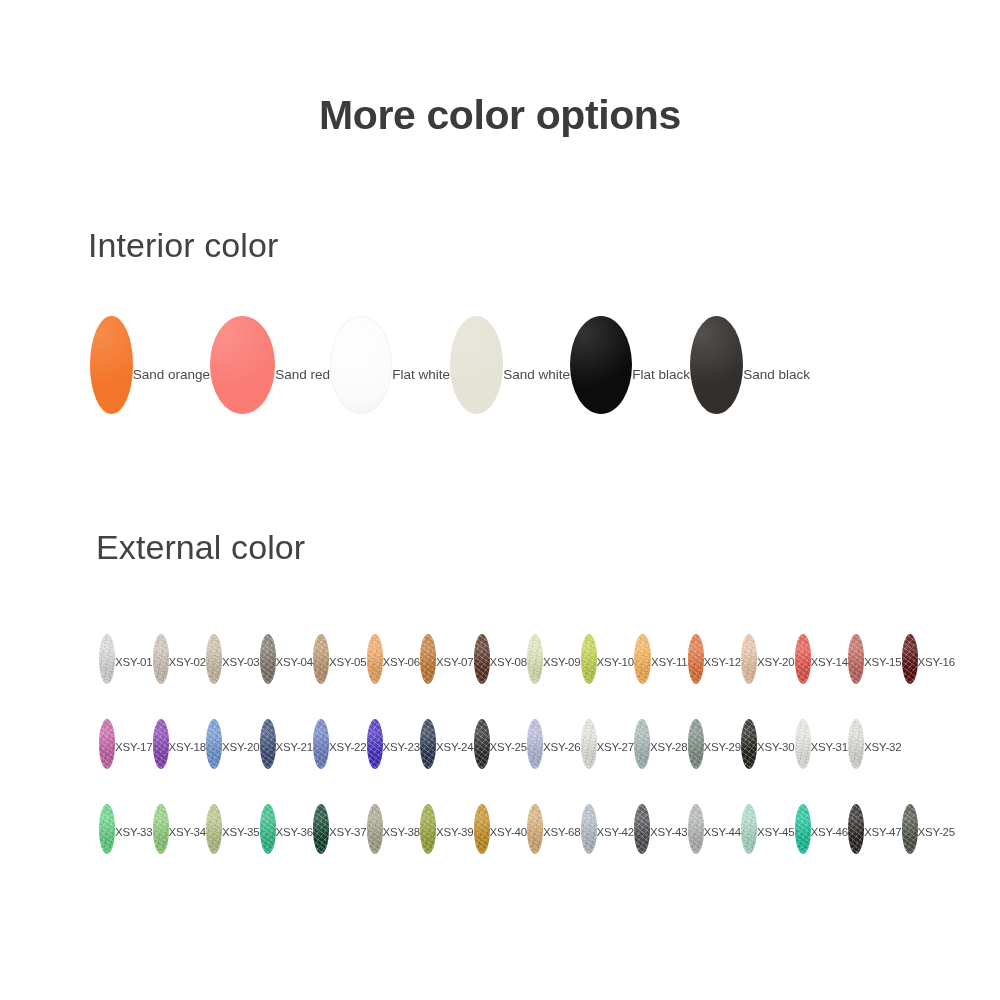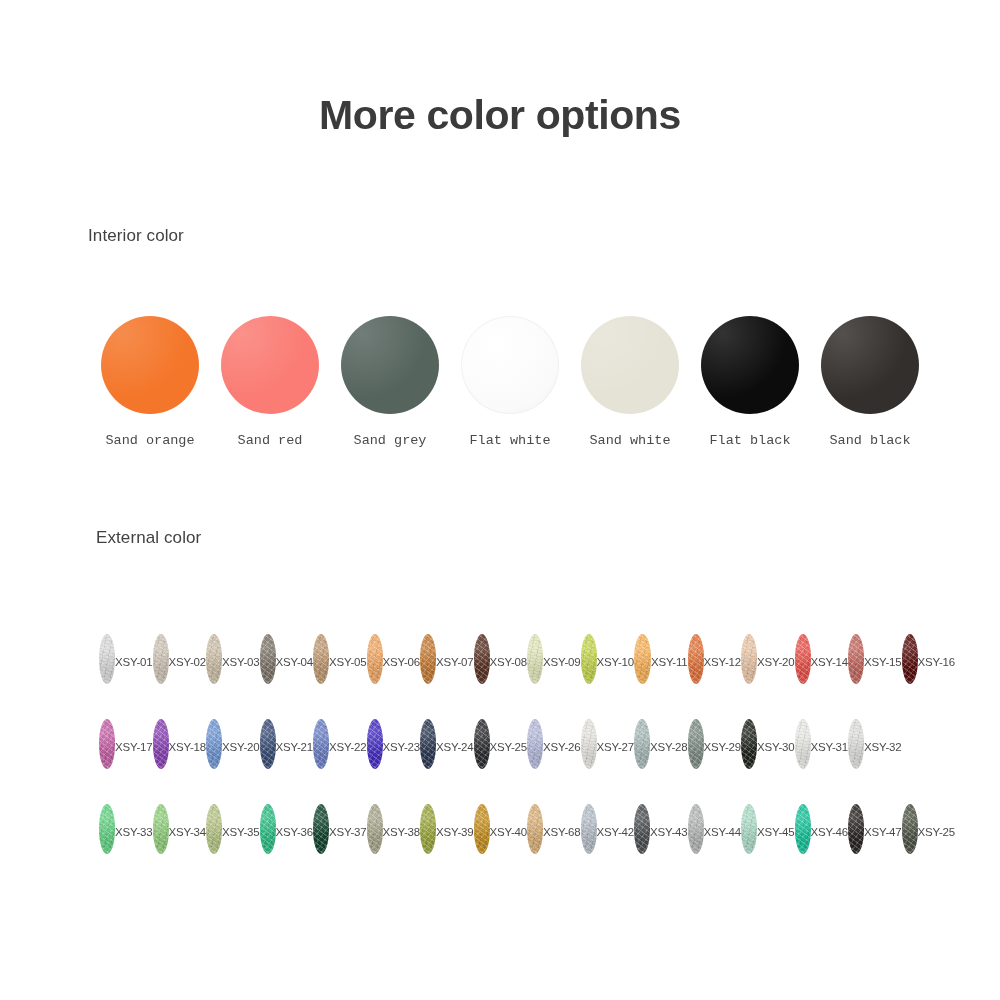--- a/index.html
+++ b/index.html
@@ -25,43 +25,42 @@
     text-align: center;
     font-size: 41px;
     font-weight: bold;
     letter-spacing: -0.4px;
     color: #3b3b3b;
   }
 
   
   .section-heading {
     position: absolute;
-    font-size: 17px;
+    font-size: 34px;
     font-weight: normal;
     color: #424242;
     letter-spacing: 0.1px;
   }
   #interior-heading { top: 226px; left: 88px; }
   #external-heading { top: 528px; left: 96px; }
 
   
   .interior-row {
     position: absolute;
     top: 316px;
     left: 90px;
     width: 840px;
     display: flex;
     justify-content: flex-start;
   }
   .interior-item {
     width: 120px;
     display: flex;
-    flex-direction: column;
+    flex-direction: row;
     align-items: center;
-    font-family: Liberation Mono, monospace;
   }
   .interior-disc {
     width: 98px;
     height: 98px;
     border-radius: 50%;
     position: relative;
   }
   .interior-disc::after {
     
     content: "";
@@ -143,24 +142,20 @@
 <div class="interior-row" id="interior-row">
     <div class="interior-item">
       <div class="interior-disc" style="background: rgb(244, 118, 42);"></div>
       <div class="interior-label">Sand orange</div>
     </div>
     <div class="interior-item">
       <div class="interior-disc" style="background: rgb(250, 124, 116);"></div>
       <div class="interior-label">Sand red</div>
     </div>
     <div class="interior-item">
-      <div class="interior-disc" style="background: rgb(86, 100, 94);"></div>
-      <div class="interior-label">Sand grey</div>
-    </div>
-    <div class="interior-item">
       <div class="interior-disc" style="background: radial-gradient(circle at 35% 30%, rgb(255, 255, 255) 0%, rgb(250, 250, 250) 70%, rgb(240, 240, 240) 100%); box-shadow: rgb(241, 241, 241) 0px 0px 0px 1px inset;"></div>
       <div class="interior-label">Flat white</div>
     </div>
     <div class="interior-item">
       <div class="interior-disc" style="background: rgb(229, 227, 214);"></div>
       <div class="interior-label">Sand white</div>
     </div>
     <div class="interior-item">
       <div class="interior-disc" style="background: rgb(13, 12, 12);"></div>
       <div class="interior-label">Flat black</div>

